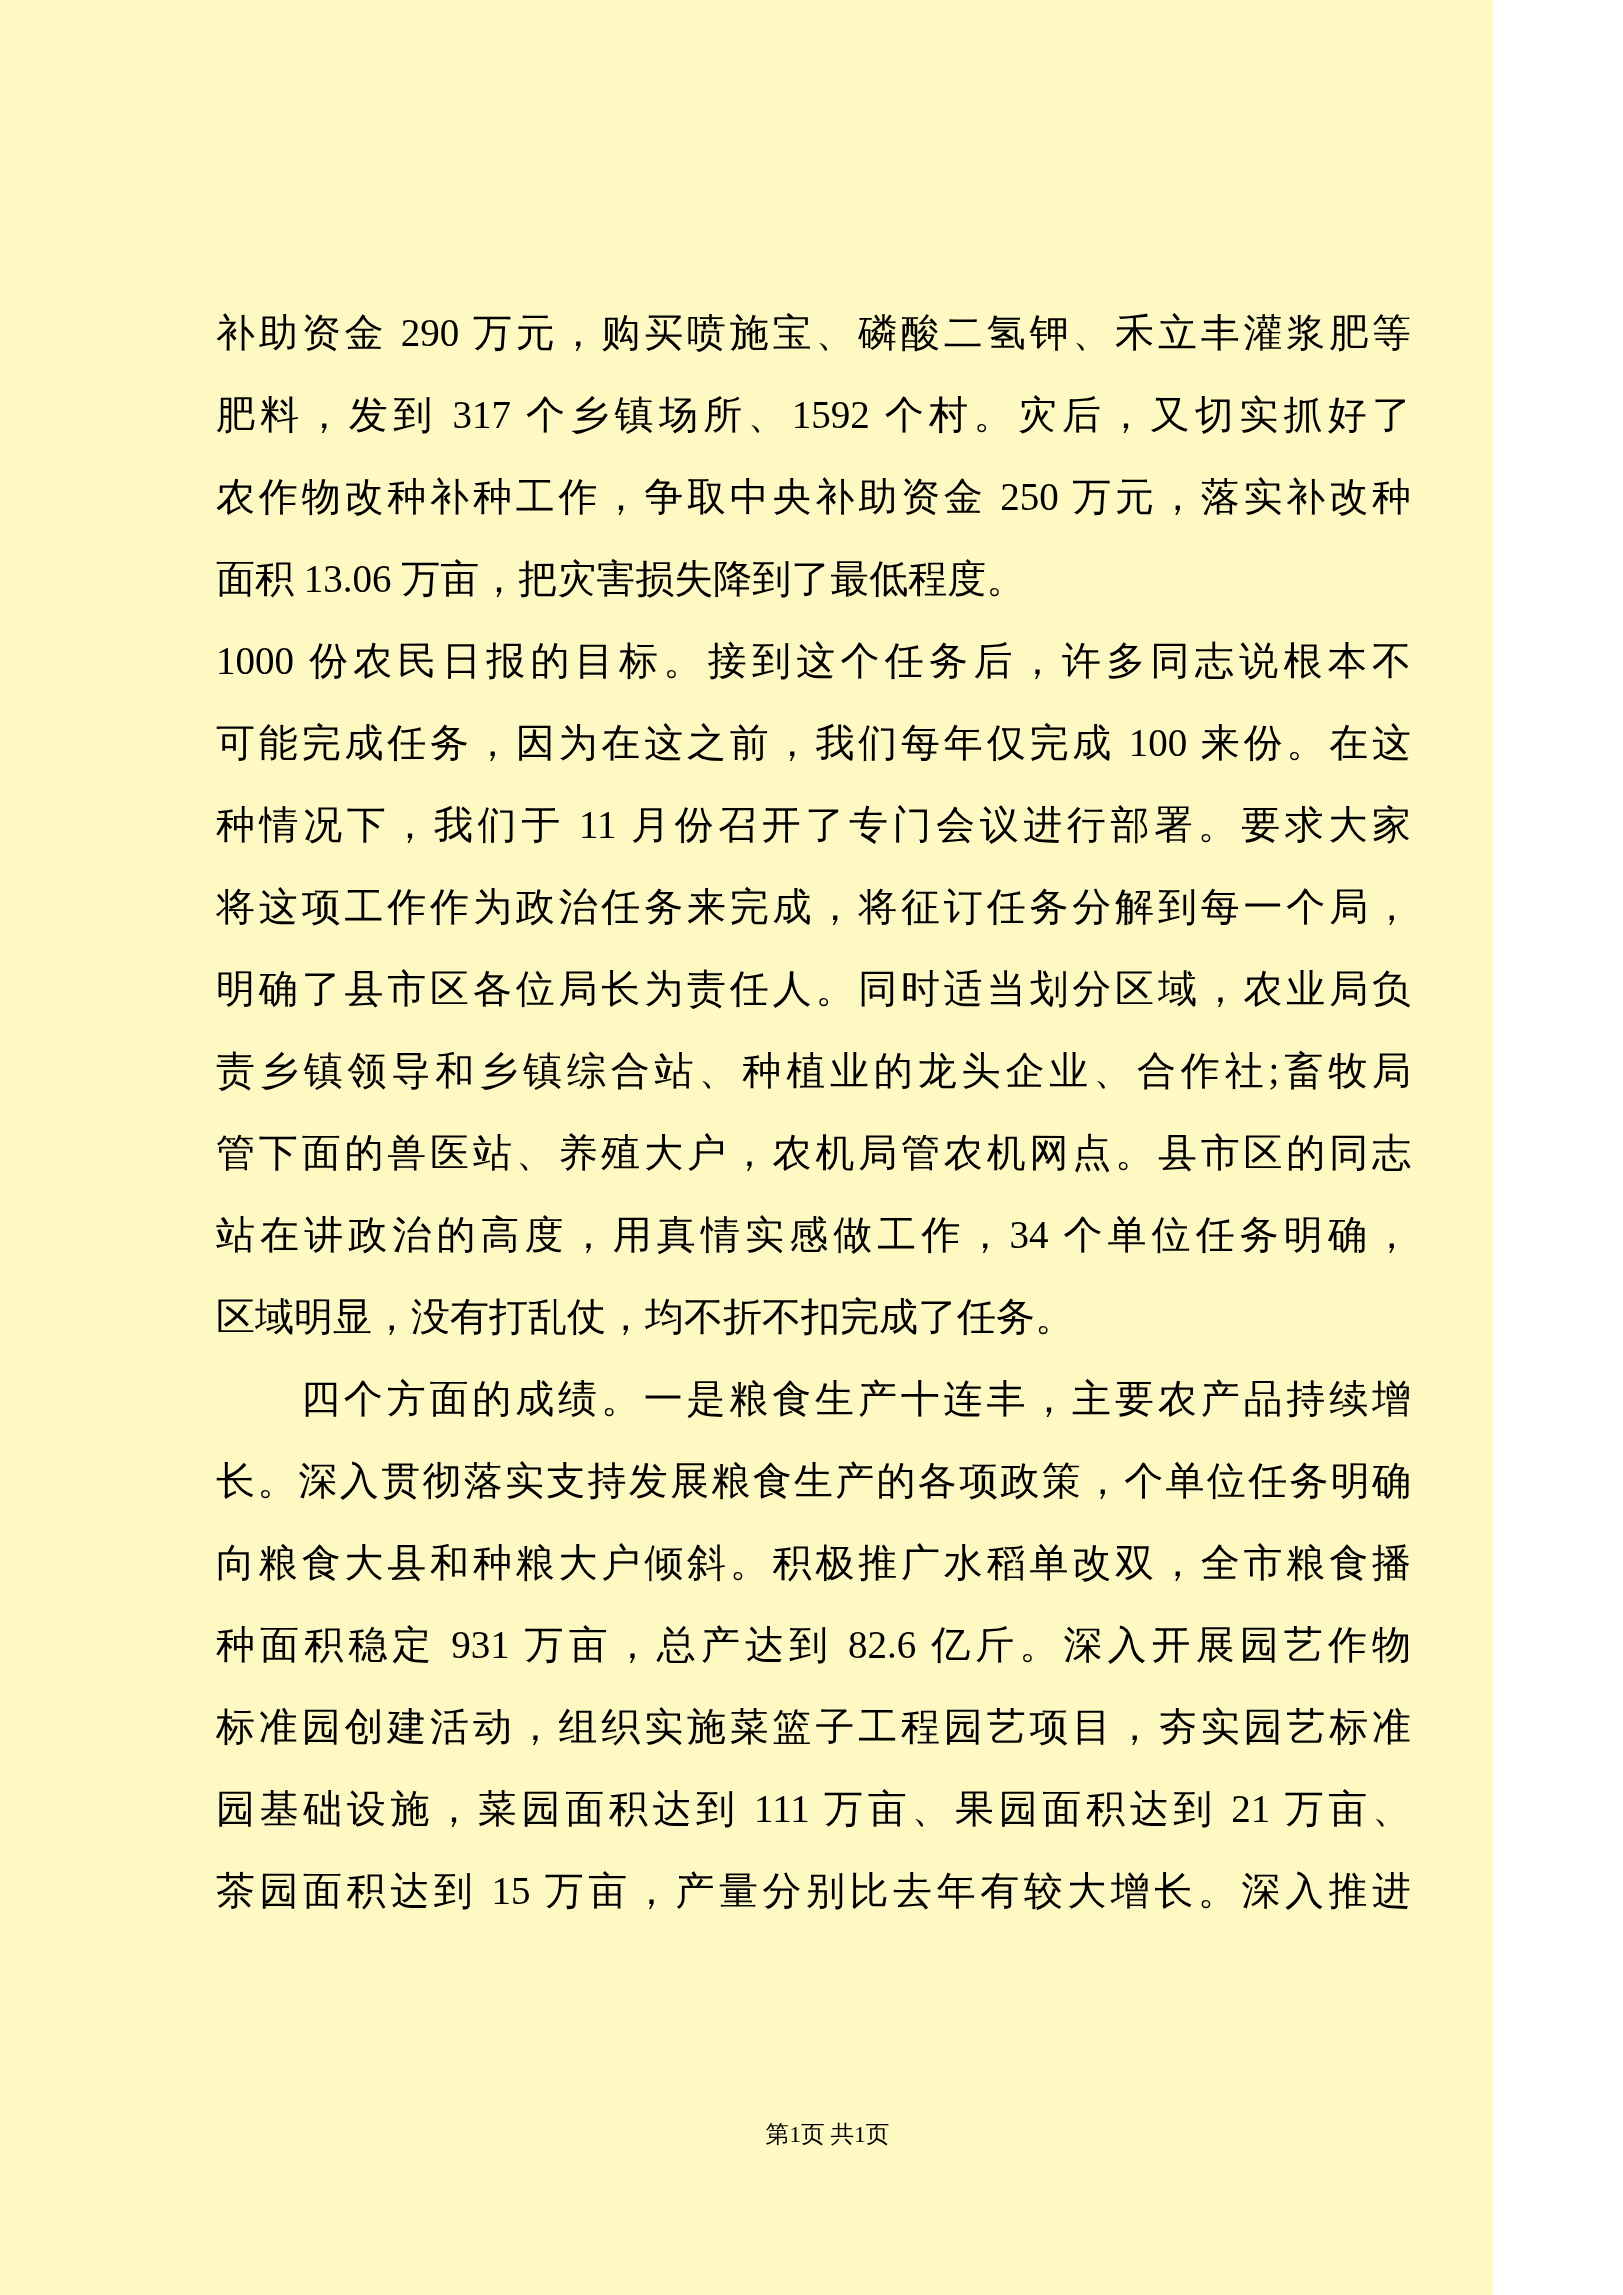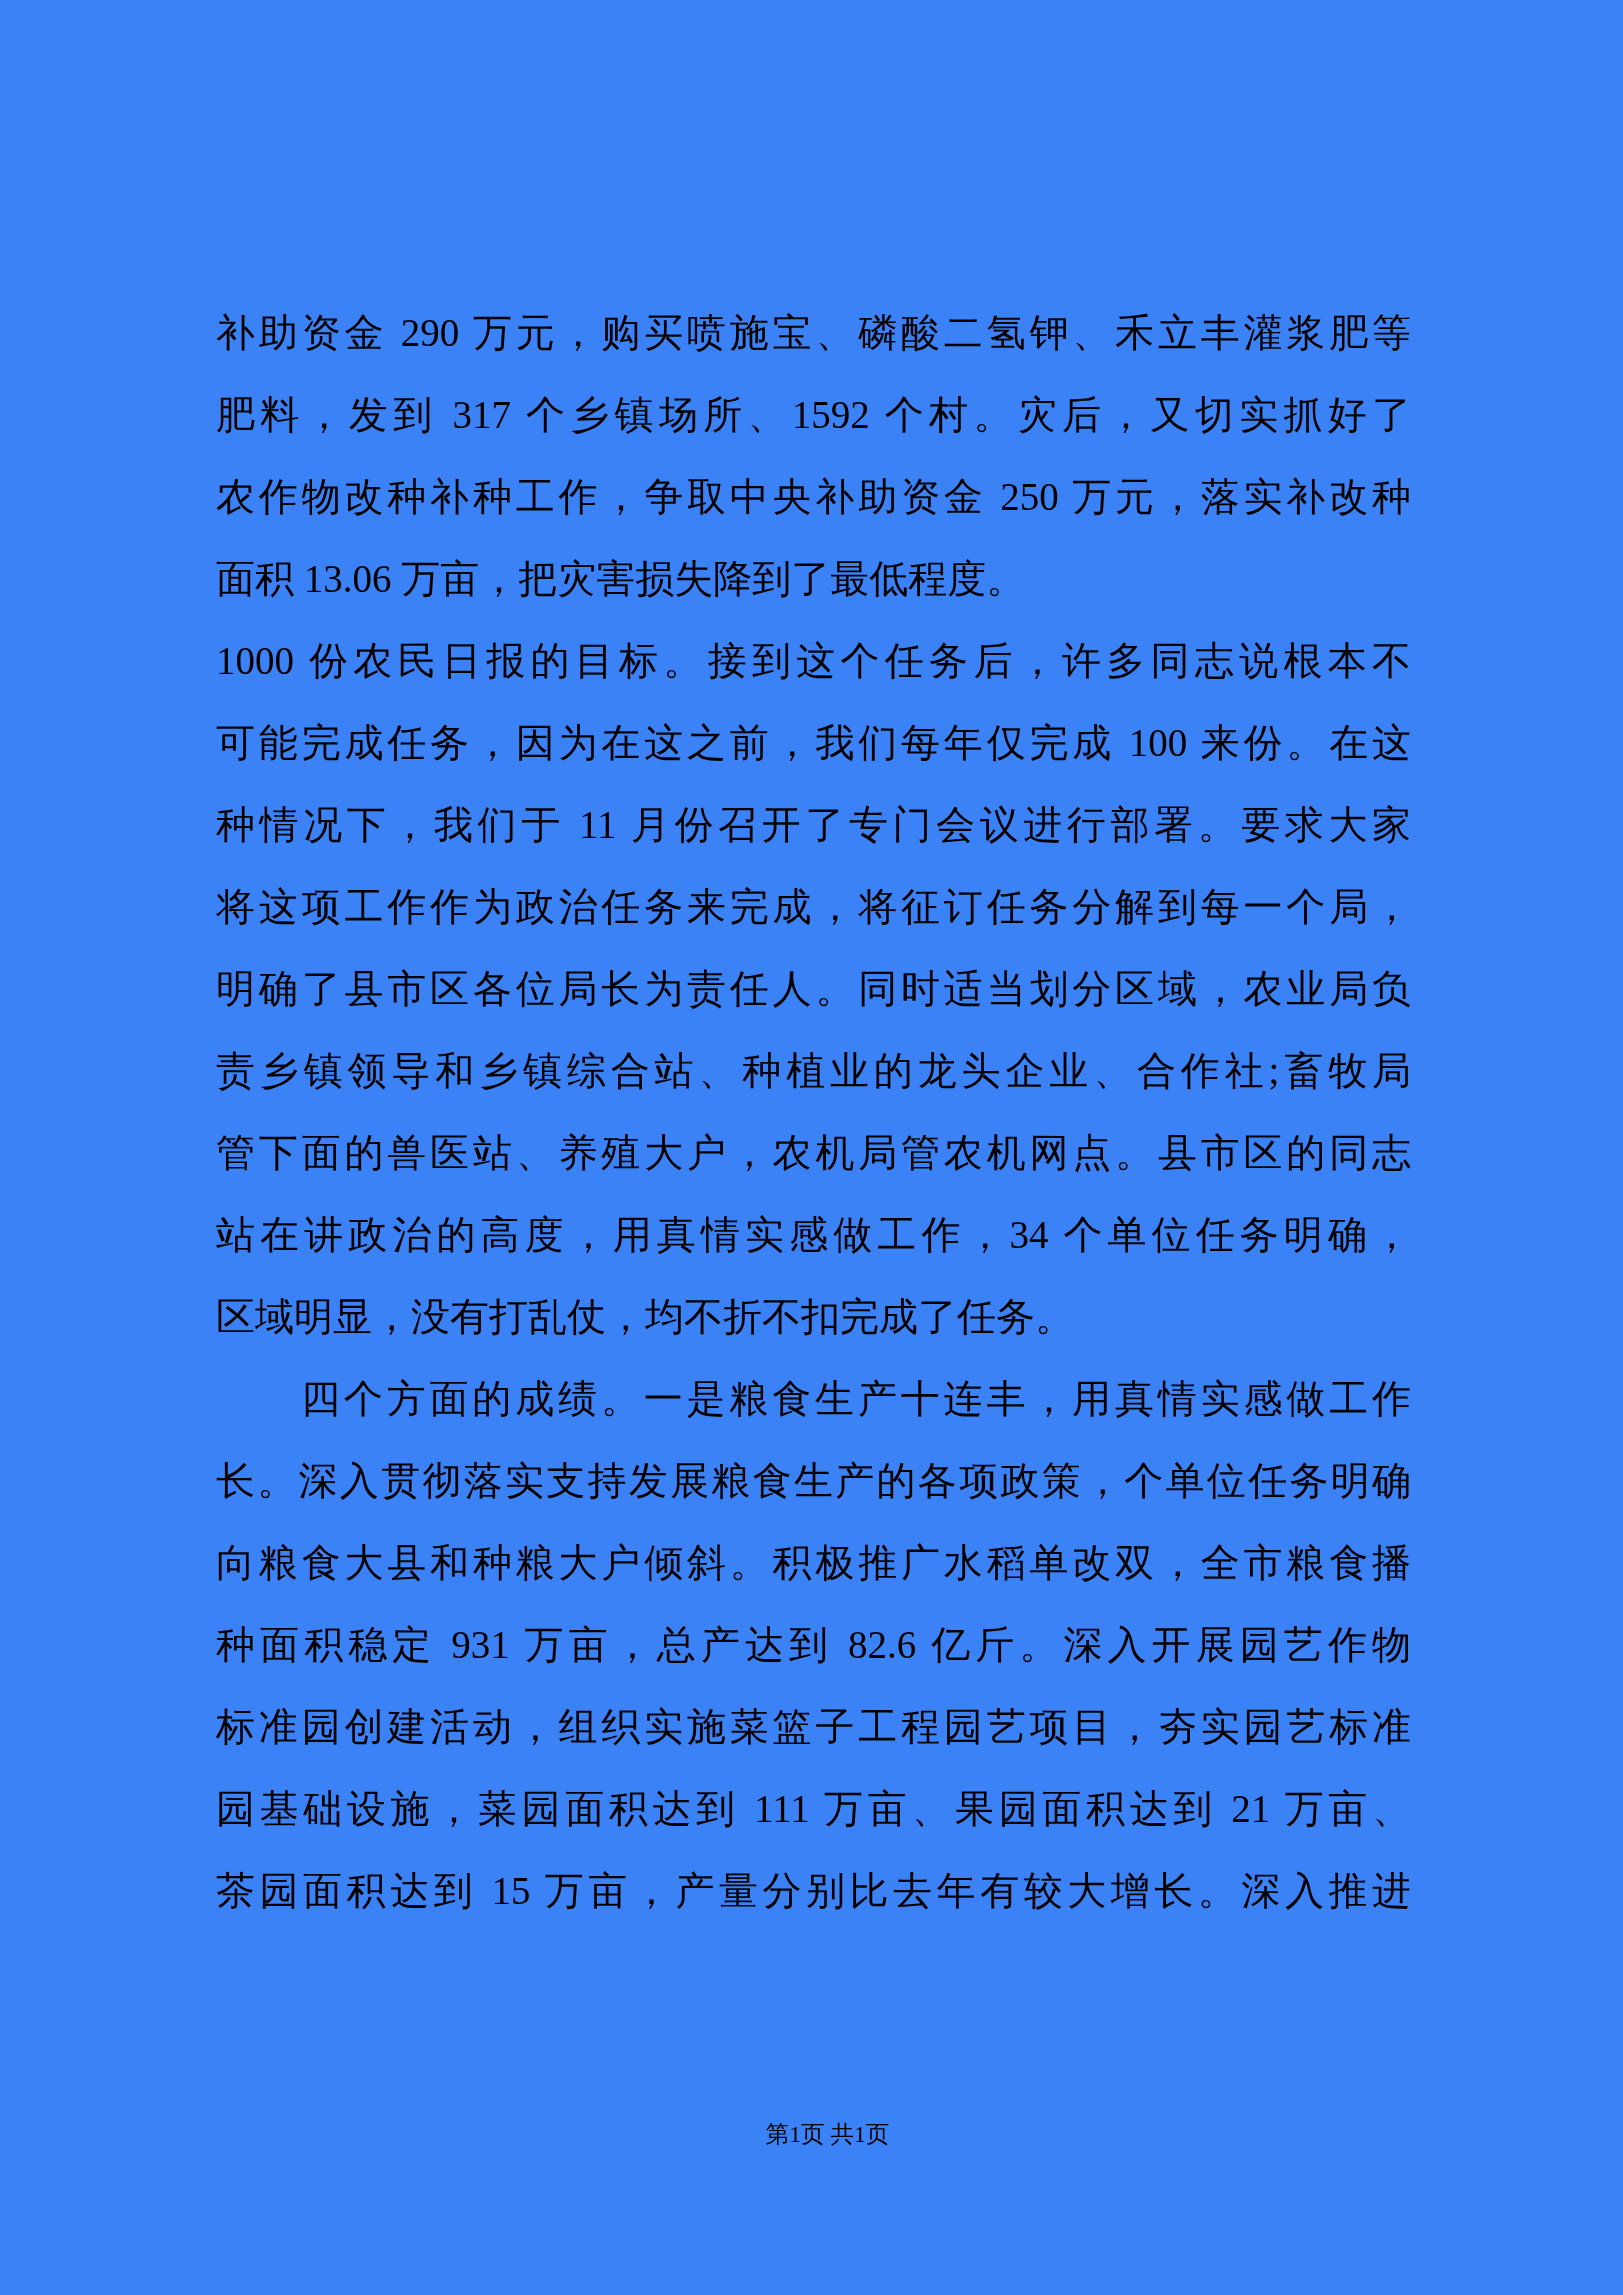--- a/index.html
+++ b/index.html
@@ -2,23 +2,23 @@
 <html style="font-size:9px"><head>
 <meta charset="utf-8">
 <style>
   html, body {
     margin: 0;
     padding: 0;
     background: #ffffff;
   }
   .page {
     position: relative;
-    width: 1623px;
+    width: 1493px;
     height: 2295px;
-    background: #3b82f6;
+    background: #fef9c3;
     overflow: hidden;
     font-family: "Liberation Serif", "DejaVu Serif", serif;
     color: #000000;
   }
   .body-text {
     position: absolute;
     left: 216px;
     top: 292px;
     width: 1195px;
   }
@@ -61,21 +61,21 @@
     <div class="ln para-end">面积 13.06 万亩，把灾害损失降到了最低程度。</div>
     <div class="ln">1000 份农民日报的目标。接到这个任务后，许多同志说根本不</div>
     <div class="ln">可能完成任务，因为在这之前，我们每年仅完成 100 来份。在这</div>
     <div class="ln">种情况下，我们于 11 月份召开了专门会议进行部署。要求大家</div>
     <div class="ln">将这项工作作为政治任务来完成，将征订任务分解到每一个局，</div>
     <div class="ln">明确了县市区各位局长为责任人。同时适当划分区域，农业局负</div>
     <div class="ln">责乡镇领导和乡镇综合站、种植业的龙头企业、合作社;畜牧局</div>
     <div class="ln">管下面的兽医站、养殖大户，农机局管农机网点。县市区的同志</div>
     <div class="ln">站在讲政治的高度，用真情实感做工作，34 个单位任务明确，</div>
     <div class="ln para-end">区域明显，没有打乱仗，均不折不扣完成了任务。</div>
-    <div class="ln indent">四个方面的成绩。一是粮食生产十连丰，用真情实感做工作</div>
+    <div class="ln indent">四个方面的成绩。一是粮食生产十连丰，主要农产品持续增</div>
     <div class="ln">长。深入贯彻落实支持发展粮食生产的各项政策，个单位任务明确</div>
     <div class="ln">向粮食大县和种粮大户倾斜。积极推广水稻单改双，全市粮食播</div>
     <div class="ln">种面积稳定 931 万亩，总产达到 82.6 亿斤。深入开展园艺作物</div>
     <div class="ln">标准园创建活动，组织实施菜篮子工程园艺项目，夯实园艺标准</div>
     <div class="ln">园基础设施，菜园面积达到 111 万亩、果园面积达到 21 万亩、</div>
     <div class="ln">茶园面积达到 15 万亩，产量分别比去年有较大增长。深入推进</div>
   </div>
 
   <div class="footer">第1页 共1页</div>
 

